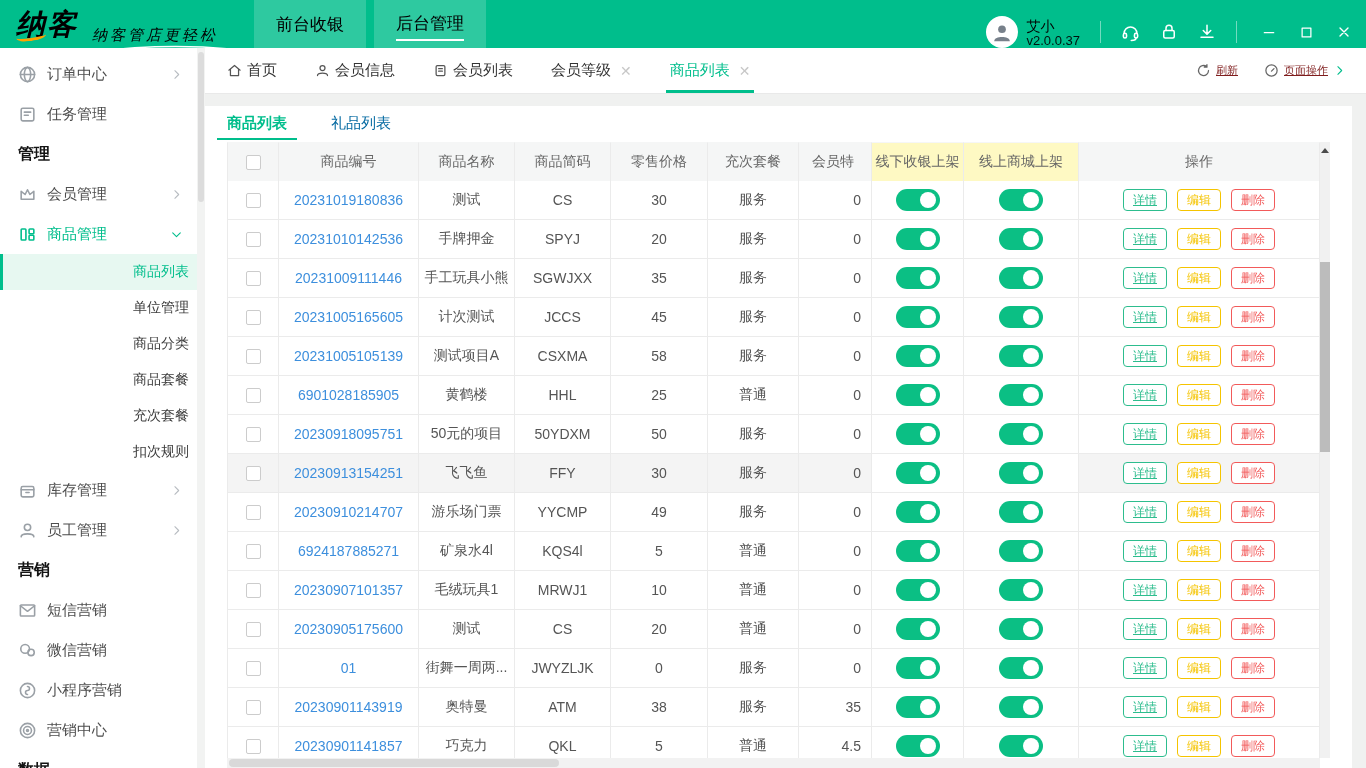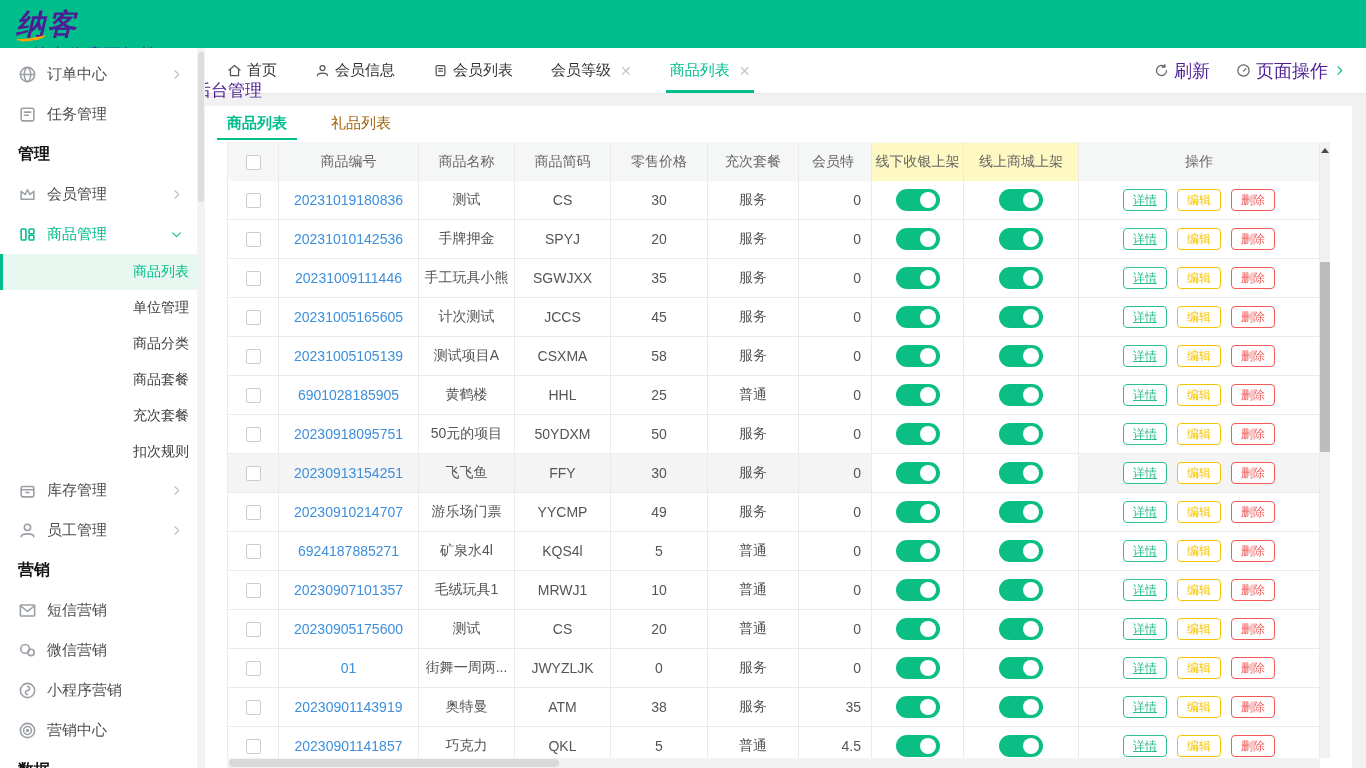--- a/index.html
+++ b/index.html
@@ -5,21 +5,21 @@
   :root{
     --brand:#00be8c; --link:#3d8fdd; --toggle:#0bbf84;
     --btn-detail:#2dbd8e; --btn-edit:#f5c400; --btn-delete:#f25a5a;
     --border:#ebebeb;
   }
   *{margin:0;padding:0;box-sizing:border-box;font-family:"Liberation Sans","DejaVu Sans",sans-serif;}
   html,body{width:1366px;height:768px;overflow:hidden;background:#fff;}
   svg.ic{fill:none;stroke:currentColor;stroke-width:2;stroke-linecap:round;stroke-linejoin:round;display:block;}
 
   
-  .topbar{height:48px;background:var(--brand);display:flex;align-items:flex-start;color:#4c1d95;padding:0 14px 0 16px;flex-direction:column;}
+  .topbar{height:48px;background:var(--brand);display:flex;align-items:flex-end;color:#000000;padding:0 14px 0 16px;}
   .logo{font-size:29px;font-weight:bold;font-style:italic;letter-spacing:2px;position:relative;line-height:48px;}
   .logo::after{content:"";position:absolute;left:0;bottom:7px;width:30px;height:6px;border-bottom:3px solid #ffa400;border-radius:50%;transform:rotate(-8deg);}
   .slogan{margin-left:14px;font-size:15px;font-style:italic;letter-spacing:3px;position:relative;top:-3px;}
   .slogan svg{position:absolute;left:0;bottom:-9px;}
   .top-nav{display:flex;margin-left:36px;height:100%;align-items:stretch;}
   .top-tab{min-width:100px;padding:16px 22px;display:flex;align-items:center;justify-content:center;background:rgba(255,255,255,.18);margin-right:8px;font-size:17px;cursor:pointer;}
   .top-tab .lbl{position:relative;padding:4px 0;}
   .top-tab.active .lbl{border-bottom:2px solid #fff;}
   .top-right{margin-left:auto;display:flex;align-items:center;gap:20px;}
   .user-chip{display:flex;align-items:center;gap:9px;}
@@ -47,30 +47,30 @@
 
   .main{flex:1;display:flex;flex-direction:column;min-width:0;}
   
   .tabstrip{height:46px;background:#fff;display:flex;align-items:center;padding:0 20px 0 22px;border-bottom:1px solid #e9e9e9;}
   .page-tabs{display:flex;height:100%;}
   .ptab{display:flex;align-items:center;margin-right:38px;font-size:15px;color:#333;cursor:pointer;position:relative;gap:5px;}
   .ptab .pic{width:15px;height:15px;color:#555;}
   .ptab .x{font-size:14px;color:#c7c7c7;margin-left:4px;line-height:1;}
   .ptab.active{color:var(--brand);}
   .ptab.active::after{content:"";position:absolute;left:-4px;right:-4px;bottom:0;height:3px;background:var(--brand);}
-  .strip-right{margin-left:auto;display:flex;align-items:center;gap:26px;color:#4c1d95;font-size:18px;}
+  .strip-right{margin-left:auto;display:flex;align-items:center;gap:26px;color:#7f1d1d;font-size:11px;text-decoration:underline;}
   .strip-btn{display:flex;align-items:center;gap:5px;cursor:pointer;}
   .strip-btn .sic2{width:15px;height:15px;color:#666;}
   .strip-btn .chev{width:13px;height:13px;color:var(--brand);}
 
   
   .content{flex:1;background:#f0f1f0;padding:12px 14px 0 0;min-height:0;}
   .card{background:#fff;width:100%;height:100%;position:relative;overflow:hidden;}
   .inner-tabs{height:36px;display:flex;align-items:flex-start;padding:8px 0 0 22px;gap:44px;}
-  .itab{font-size:15px;color:#a16207;padding-bottom:7px;cursor:pointer;position:relative;}
+  .itab{font-size:15px;color:#0369a1;padding-bottom:7px;cursor:pointer;position:relative;}
   .itab.active{color:var(--brand);font-weight:bold;}
   .itab.active::after{content:"";position:absolute;left:-10px;right:-10px;bottom:0;height:2px;background:var(--brand);}
 
   .table{margin-left:22px;width:1093px;}
   .trow{display:flex;}
   .cell{height:39px;display:flex;align-items:center;justify-content:center;font-size:14px;color:#555;border-right:1px solid var(--border);border-bottom:1px solid var(--border);background:#fff;overflow:hidden;white-space:nowrap;}
   .trow .cell:first-child{border-left:1px solid var(--border);}
   .thead .cell{background:#f5f6f6;color:#666;border-bottom:none;border-top:1px solid #f5f6f6;}
   .thead .cell.c-offline,.thead .cell.c-online{background:#fef9c3;}
   .trow.hl .cell{background:#f4f4f4;}

